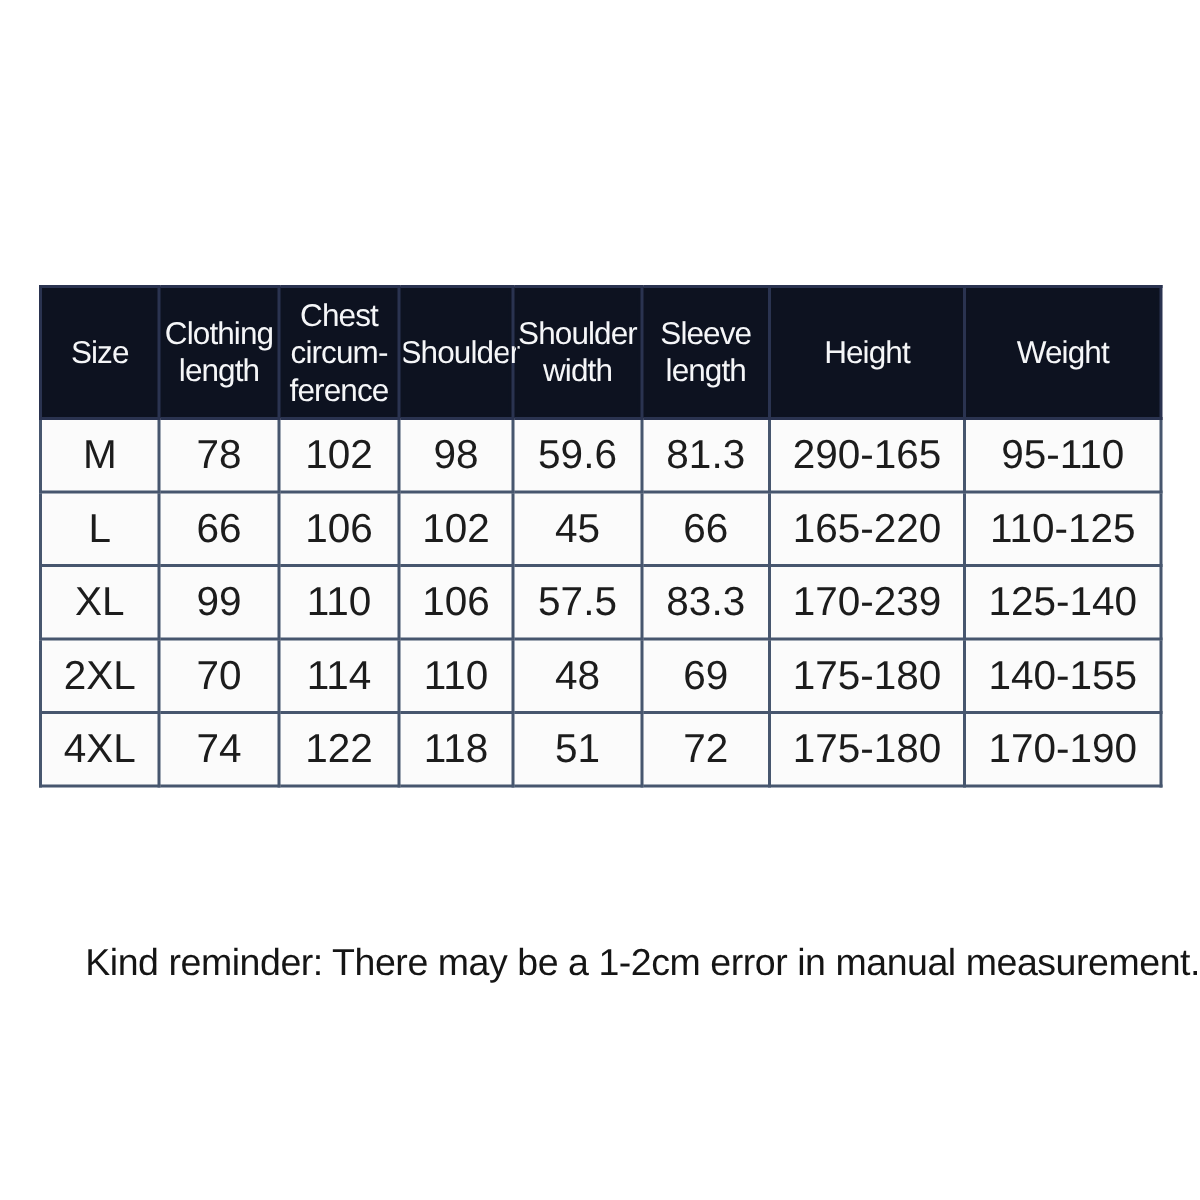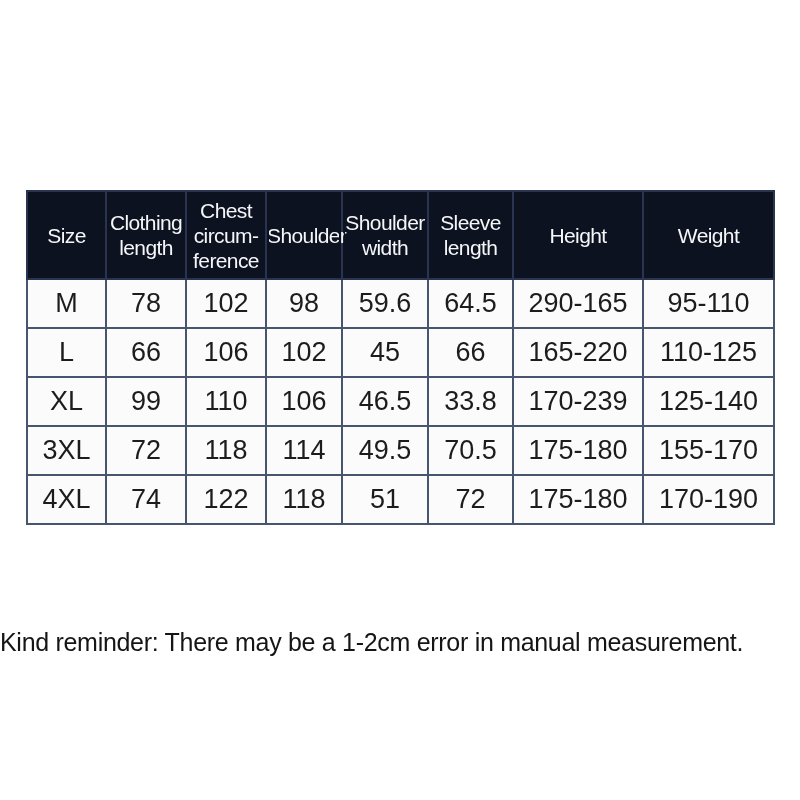--- a/index.html
+++ b/index.html
@@ -62,21 +62,21 @@
     font-size: 27px;
     text-align: center;
     vertical-align: middle;
     white-space: nowrap;
   }
   .note-block {
     position: absolute;
     top: 624px;
     left: 0;
     width: 800px;
-    text-align: left;
+    text-align: right;
     color: var(--note-text);
     font-size: 25px;
     letter-spacing: -0.3px;
     line-height: 37px;
   }
 </style>
 </head>
 <body>
 
 <div class="chart-panel">
@@ -108,53 +108,53 @@
           <th>Weight</th>
         </tr>
     </thead>
     <tbody>
         <tr>
           <td>M</td>
           <td>78</td>
           <td>102</td>
           <td>98</td>
           <td>59.6</td>
-          <td>64.5</td>
+          <td>81.3</td>
           <td>290-165</td>
           <td>95-110</td>
         </tr>
         <tr>
           <td>L</td>
           <td>66</td>
           <td>106</td>
           <td>102</td>
           <td>45</td>
           <td>66</td>
           <td>165-220</td>
           <td>110-125</td>
         </tr>
         <tr>
           <td>XL</td>
           <td>99</td>
           <td>110</td>
           <td>106</td>
-          <td>46.5</td>
-          <td>33.8</td>
+          <td>57.5</td>
+          <td>83.3</td>
           <td>170-239</td>
           <td>125-140</td>
         </tr>
         <tr>
-          <td>3XL</td>
-          <td>72</td>
-          <td>118</td>
+          <td>2XL</td>
+          <td>70</td>
           <td>114</td>
-          <td>49.5</td>
-          <td>70.5</td>
+          <td>110</td>
+          <td>48</td>
+          <td>69</td>
           <td>175-180</td>
-          <td>155-170</td>
+          <td>140-155</td>
         </tr>
         <tr>
           <td>4XL</td>
           <td>74</td>
           <td>122</td>
           <td>118</td>
           <td>51</td>
           <td>72</td>
           <td>175-180</td>
           <td>170-190</td>

